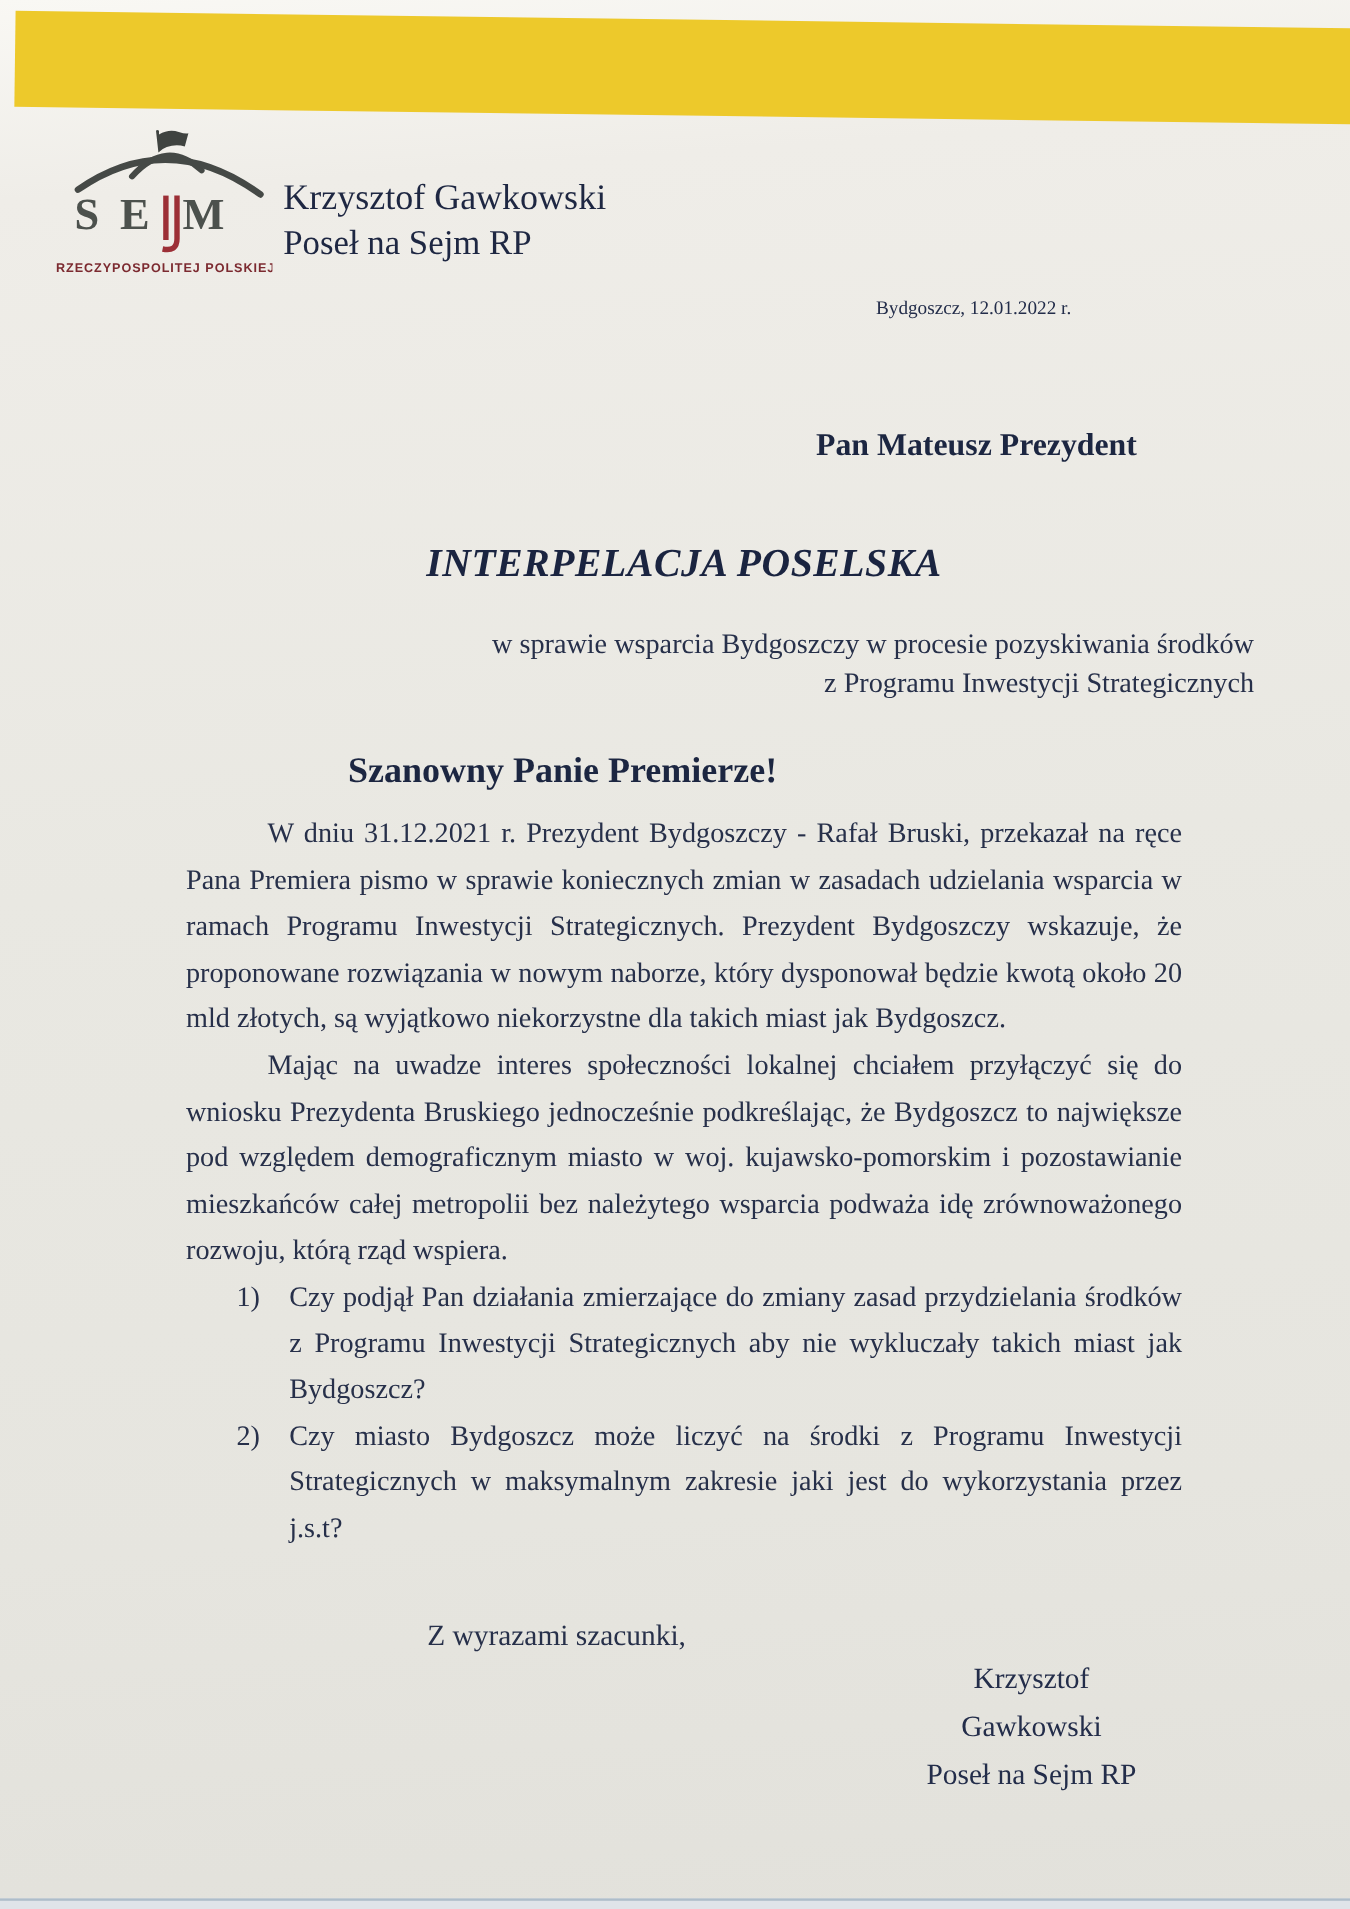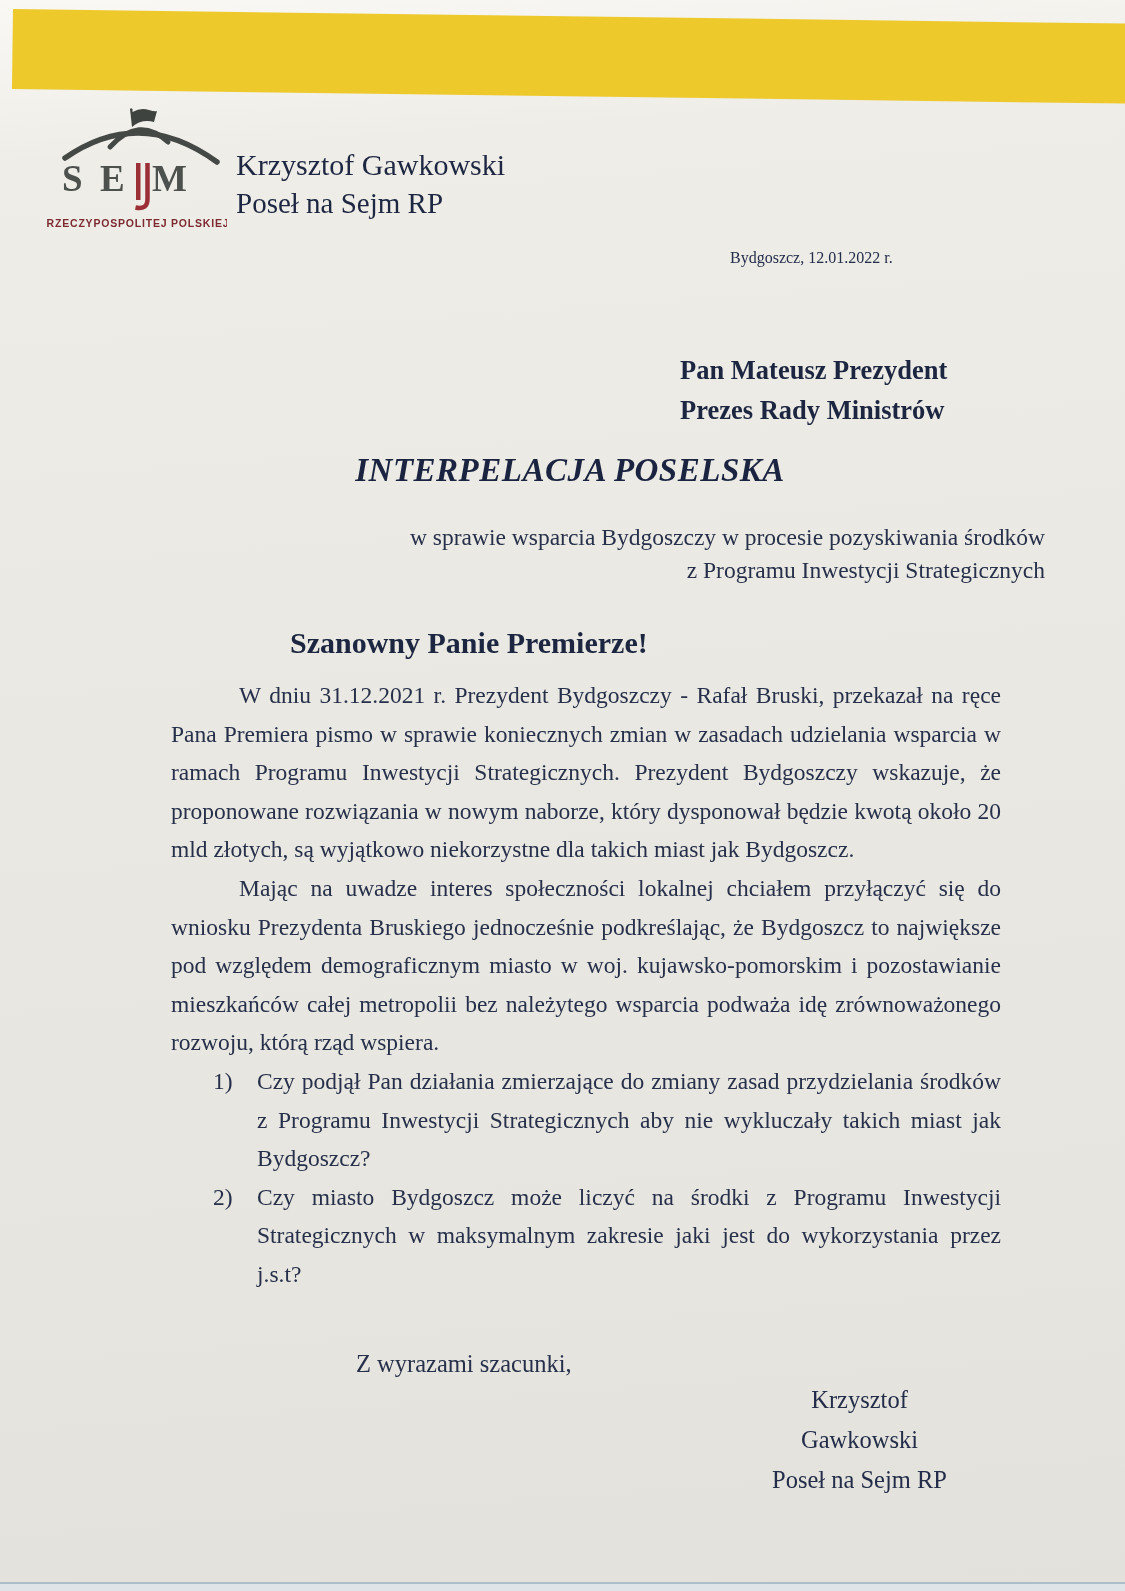--- a/index.html
+++ b/index.html
@@ -27,21 +27,21 @@
     position:absolute;left:155px;top:452px;width:830px;text-align:center;
     font-size:33px;font-weight:bold;font-style:italic;letter-spacing:0.5px;color:#1a2440;
   }
   .subtitle{
     position:absolute;left:95px;top:521px;width:950px;text-align:right;
     font-size:23.5px;line-height:33px;color:#27304a;
   }
   .salutation{position:absolute;left:290px;top:626px;font-size:30px;font-weight:bold;color:#1c2641;}
   .body-text{
     position:absolute;left:155px;top:676px;width:830px;
-    font-size:23.5px;line-height:38.6px;text-align:justify;color:#27304a;margin-left:16px;
+    font-size:23.5px;line-height:38.6px;text-align:justify;color:#27304a;
   }
   .body-text p{margin:0;text-indent:68px;}
   .q-item{display:flex;margin-left:42px;}
   .q-marker{width:44px;flex:0 0 44px;}
   .q-text{flex:1;text-align:justify;}
   .closing{position:absolute;left:356px;top:1350px;font-size:24.5px;color:#27304a;}
   .signature{position:absolute;left:752px;top:1380px;width:215px;text-align:center;
     font-size:24.5px;line-height:40px;color:#232d4a;}
   .bottom-band{
     position:absolute;left:0;bottom:0;width:100%;height:7px;
@@ -84,21 +84,20 @@
 
   <div class="letterhead-text">
     <div class="lh-name">Krzysztof Gawkowski</div>
     <div class="lh-role">Poseł na Sejm RP</div>
   </div>
 
   <div class="date-line">Bydgoszcz, 12.01.2022 r.</div>
 
   <div class="addressee">
     <div>Pan Mateusz Prezydent</div>
-    <div>Prezes Rady Ministrów</div>
   </div>
 
   <div class="title">INTERPELACJA POSELSKA</div>
 
   <div class="subtitle">
     <div>w sprawie wsparcia Bydgoszczy w procesie pozyskiwania środków</div>
     <div>z Programu Inwestycji Strategicznych</div>
   </div>
 
   <div class="salutation">Szanowny Panie Premierze!</div>

